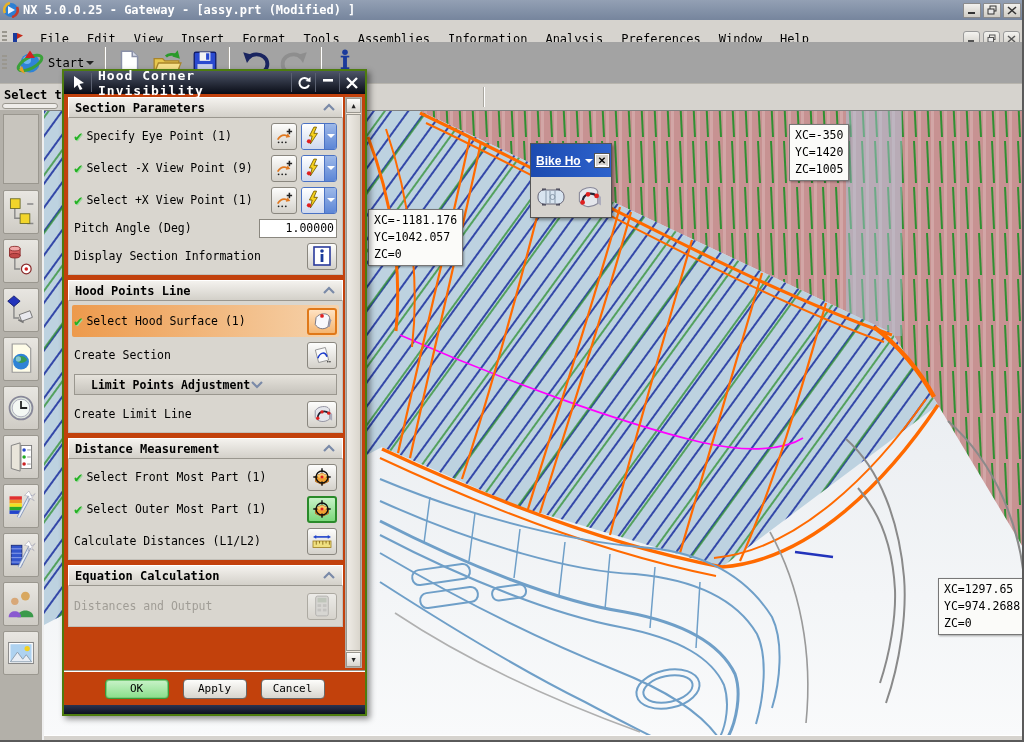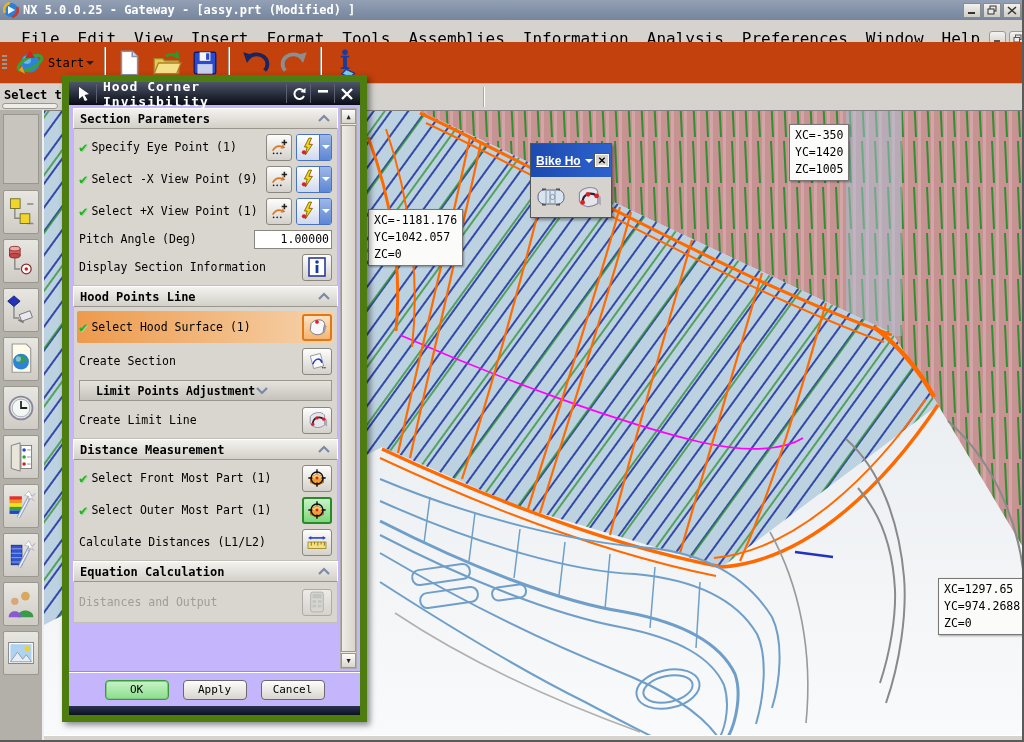--- a/index.html
+++ b/index.html
@@ -10,30 +10,30 @@
   
   .titlebar{position:absolute;left:0;top:0;width:1024px;height:20px;
     background:linear-gradient(#93a0b4,#76859d);display:flex;align-items:center;
     padding:0 3px;color:#fff;font-weight:bold;font-size:12px;}
   .titlebar .logo{width:16px;height:16px;margin-right:4px;flex:0 0 auto;}
   .win-btns{margin-left:auto;display:flex;gap:2px;}
   .wbtn{width:18px;height:15px;background:linear-gradient(#f2f1ee,#cfccc4);
     border:1px solid #8b8b8b;border-radius:1px;display:flex;align-items:center;justify-content:center;}
   
   .menubar{position:absolute;left:0;top:20px;width:1024px;height:38px;background:#d6d3ce;
-    border-bottom:1px solid #b8b5ae;display:flex;align-items:center;font-size:16px;}
+    border-bottom:1px solid #b8b5ae;display:flex;align-items:center;font-size:12px;}
   .drag-dots{width:5px;height:16px;margin:0 4px 0 2px;
     background:repeating-linear-gradient(#9a978f 0 2px,transparent 2px 4px);}
   .menu-item{padding:2px 9px;color:#000;cursor:default;}
   .menu-item u{text-underline-offset:2px;}
   .doc-btns{margin-left:auto;display:flex;gap:3px;margin-right:4px;}
   .dbtn{width:17px;height:15px;background:linear-gradient(#f4f3f0,#d2cfc8);
     border:1px solid #9a9a9a;border-radius:3px;display:flex;align-items:center;justify-content:center;}
   
-  .toolbar{position:absolute;left:0;top:42px;width:1024px;height:42px;background:#c2410c;
+  .toolbar{position:absolute;left:0;top:42px;width:1024px;height:42px;background:#a3a3a3;
     border-bottom:1px solid #b8b5ae;display:flex;align-items:center;font-size:12px;}
   .tsep{width:2px;height:32px;margin:0 5px;border-left:1px solid #a9a69f;border-right:1px solid #fff;}
   .tbtn{height:36px;display:flex;align-items:center;padding:0 4px;border:1px solid transparent;}
   .start-lbl{margin:0 2px 0 4px;}
   .caret{width:0;height:0;border:4px solid transparent;border-top-color:#222;margin-top:4px;}
   
   .cueline{position:absolute;left:0;top:84px;width:1024px;height:26px;background:#d6d3ce;font-size:12px;}
   .cue-text{position:absolute;left:4px;top:4px;font-weight:bold;}
   .cue-bar{position:absolute;left:2px;top:19px;width:56px;height:6px;background:#efedea;
     border:1px solid #9a978f;border-radius:3px;}
@@ -62,35 +62,35 @@
     font-weight:bold;font-size:12px;display:flex;align-items:center;padding:0 2px 0 5px;
     font-family:"Liberation Sans",sans-serif;text-decoration:underline;}
   .ft-dd{width:0;height:0;border:4px solid transparent;border-top-color:#fff;margin:4px 0 0 4px;}
   .ft-x{margin-left:auto;width:14px;height:13px;background:#d6d3ce;border:1px solid #fff;
     outline:1px solid #555;display:flex;align-items:center;justify-content:center;
     font-size:10px;font-weight:bold;color:#000;line-height:1;}
   .ft-body{display:flex;gap:3px;padding:4px 3px;}
   .ft-btn{width:34px;height:32px;display:flex;align-items:center;justify-content:center;
     border:1px solid transparent;}
   
-  .dialog{position:absolute;left:62px;top:75px;width:305px;height:647px;background:#c4b5fd;
-    border:7px solid #4d7c0f;box-shadow:3px 3px 6px rgba(0,0,0,.45);display:flex;flex-direction:column;}
+  .dialog{position:absolute;left:62px;top:69px;width:305px;height:647px;background:#c2410c;
+    border:2px solid #4d7c0f;box-shadow:3px 3px 6px rgba(0,0,0,.45);display:flex;flex-direction:column;}
   .dlg-title{height:23px;background:linear-gradient(#4d5568,#090c16);display:flex;align-items:center;
     padding:0 2px;color:#fff;}
   .dlg-cursor{width:26px;height:19px;border-right:1px solid #5a6070;display:flex;align-items:center;justify-content:center;}
   .dlg-title-text{font-weight:bold;font-size:13px;margin-left:6px;letter-spacing:1px;flex:1;}
   .dlg-tbtn{width:24px;height:19px;display:flex;align-items:center;justify-content:center;border-left:1px solid #5a6070;}
   .dlg-main{flex:1;position:relative;padding:3px 22px 3px 4px;overflow:hidden;}
   .dlg-scroll{position:absolute;right:3px;top:3px;bottom:3px;width:17px;background:#efe8dd;
     border:1px solid #b0ada6;display:flex;flex-direction:column;}
   .sb-btn{height:15px;background:linear-gradient(#fdfdfb,#d8d5ce);border:1px solid #9a978f;
     display:flex;align-items:center;justify-content:center;font-size:7px;color:#222;}
   .sb-thumb{flex:1;margin:1px 0;background:linear-gradient(90deg,#efece6,#d9d5cc);
     border:1px solid #9a978f;}
-  .grp{}
+  .grp{margin-bottom:5px;}
   .grp-hdr{height:21px;background:linear-gradient(#f4f2ee,#d3d0c9);border:1px solid #fff;
     border-bottom:1px solid #9a978f;display:flex;align-items:center;padding:0 6px;
     font-weight:bold;font-size:12px;}
   .grp-hdr .sp{flex:1;}
   .grp-body{background:#d9d6cf;border:1px solid #c2bfb8;border-top:none;padding:2px 3px;}
   .row{display:flex;align-items:center;min-height:32px;padding:0 2px;font-size:11.5px;}
   .row .chk{color:#23b223;font-weight:bold;font-size:14px;margin-right:4px;text-shadow:1px 1px 0 #9cd89c;}
   .row .lbl{white-space:nowrap;}
   .row .sp{flex:1;}
   .row-thin{min-height:24px;}

